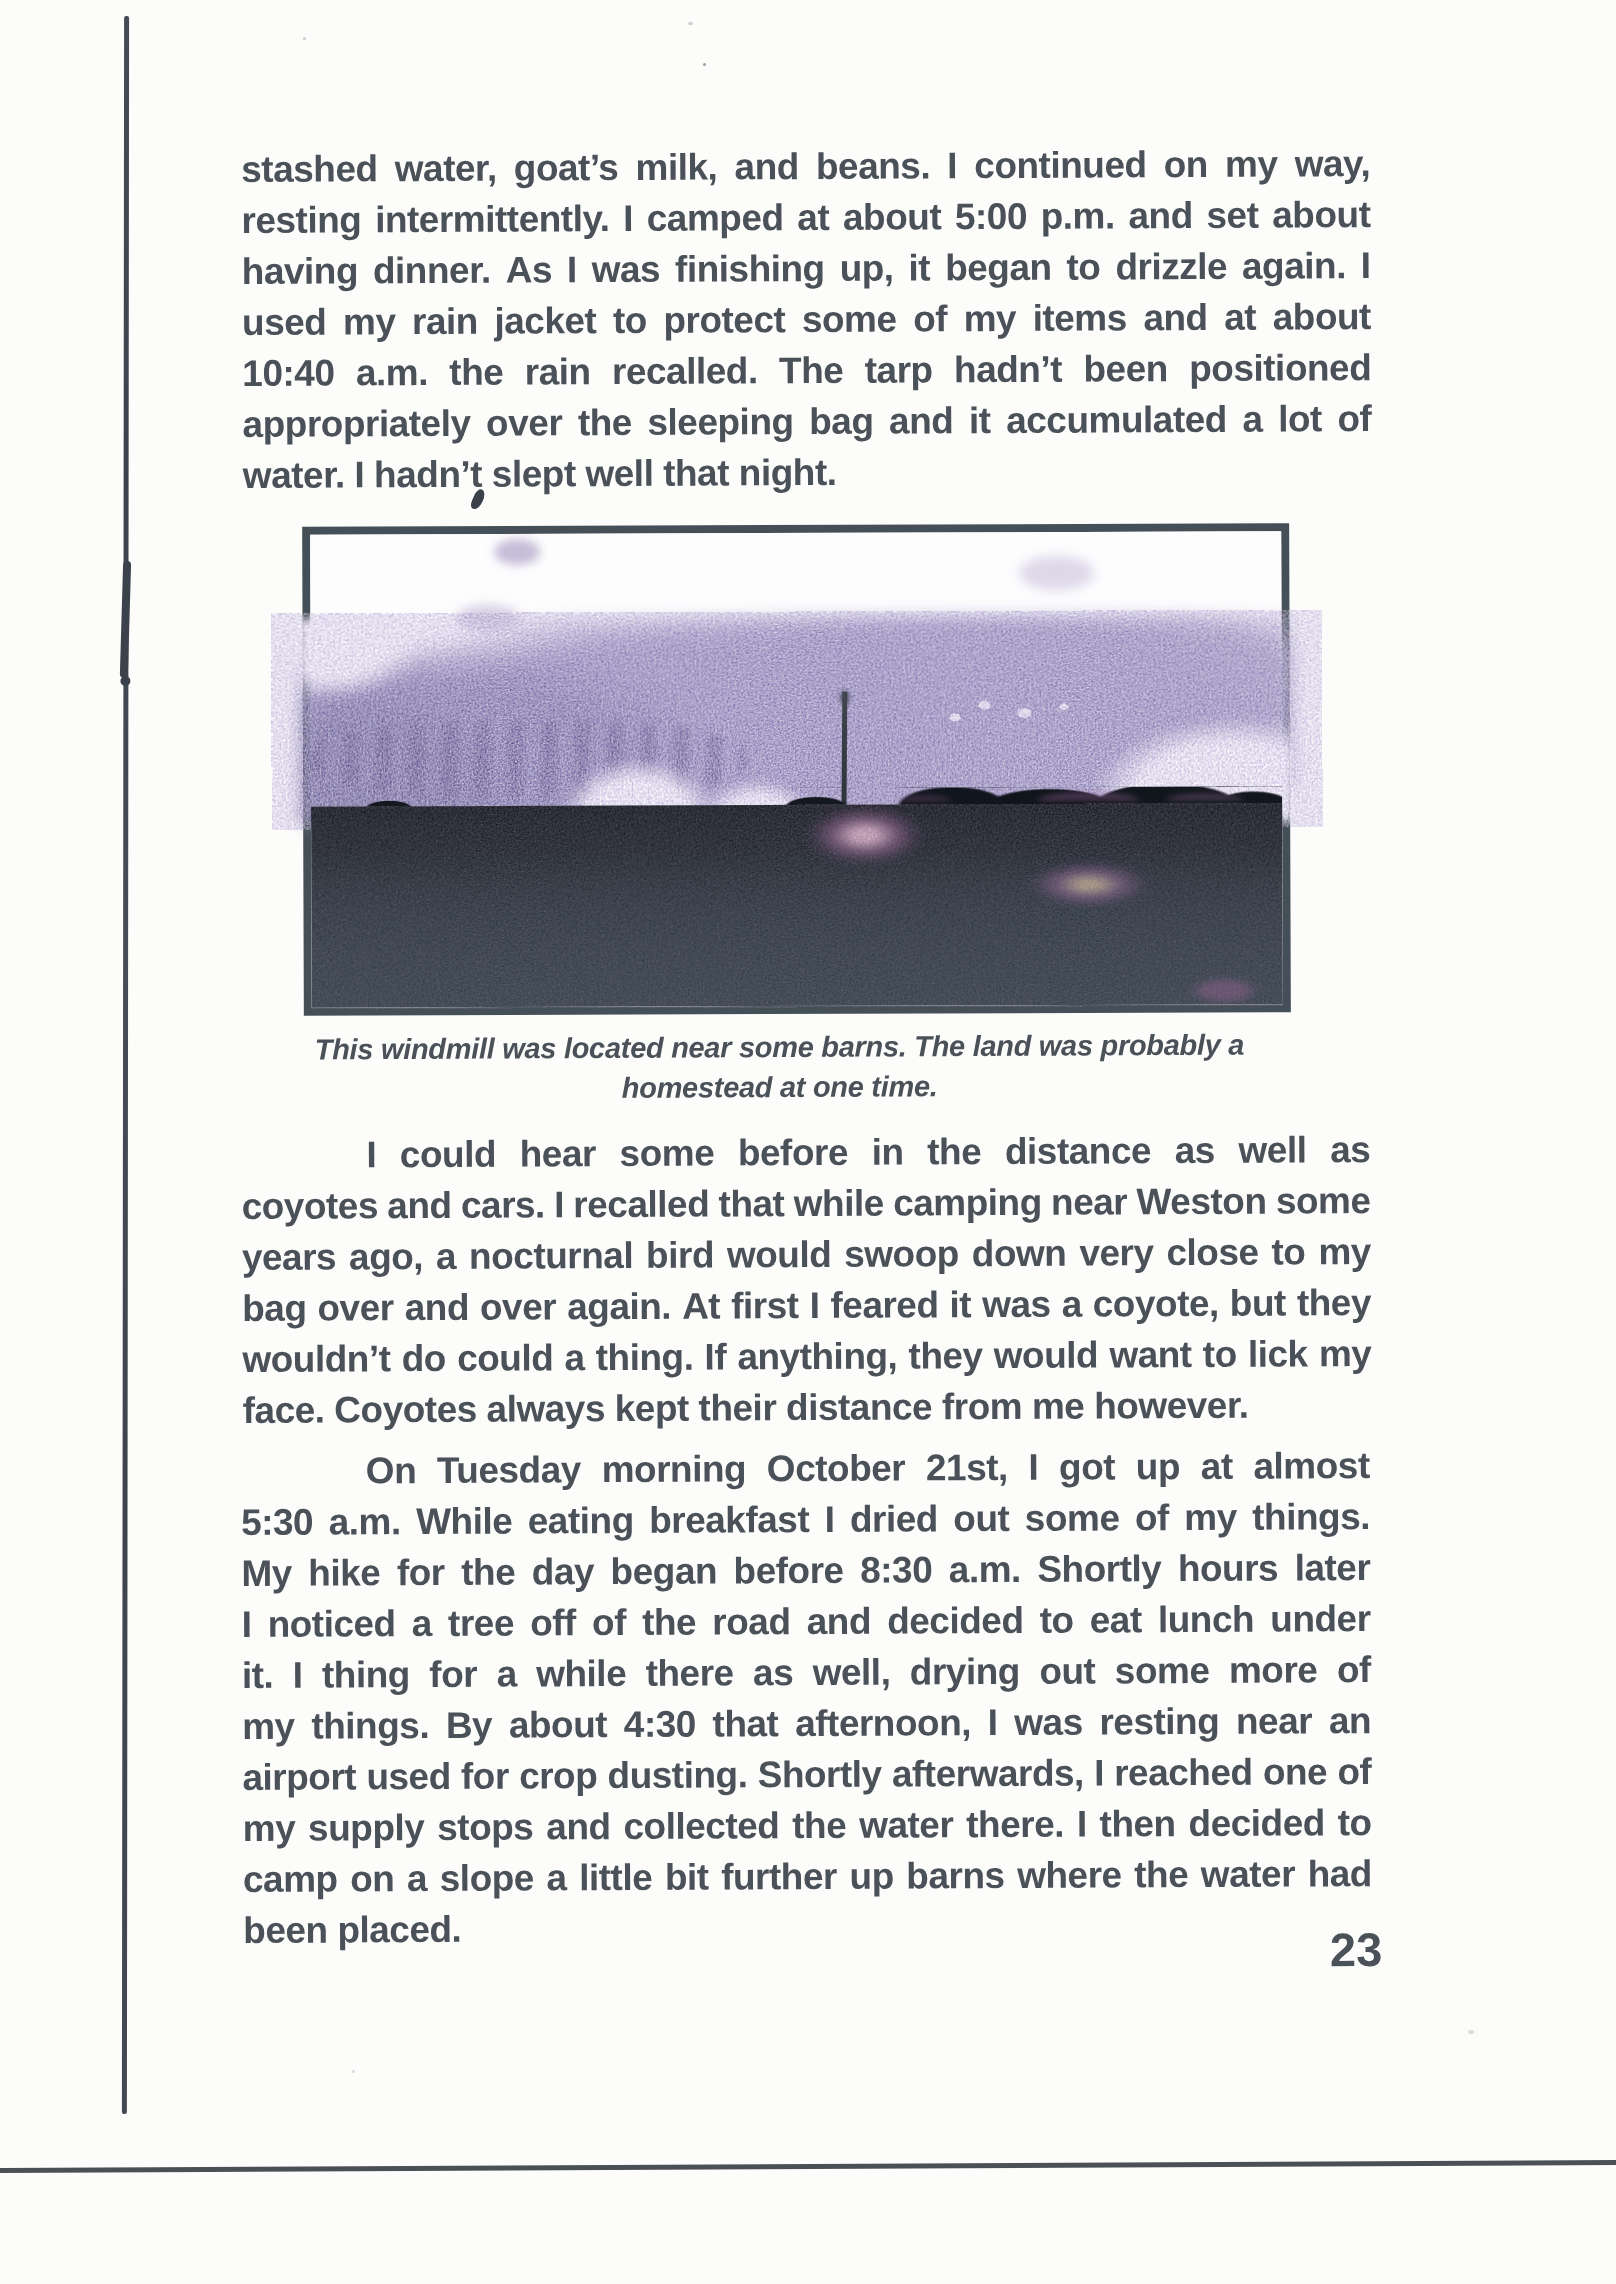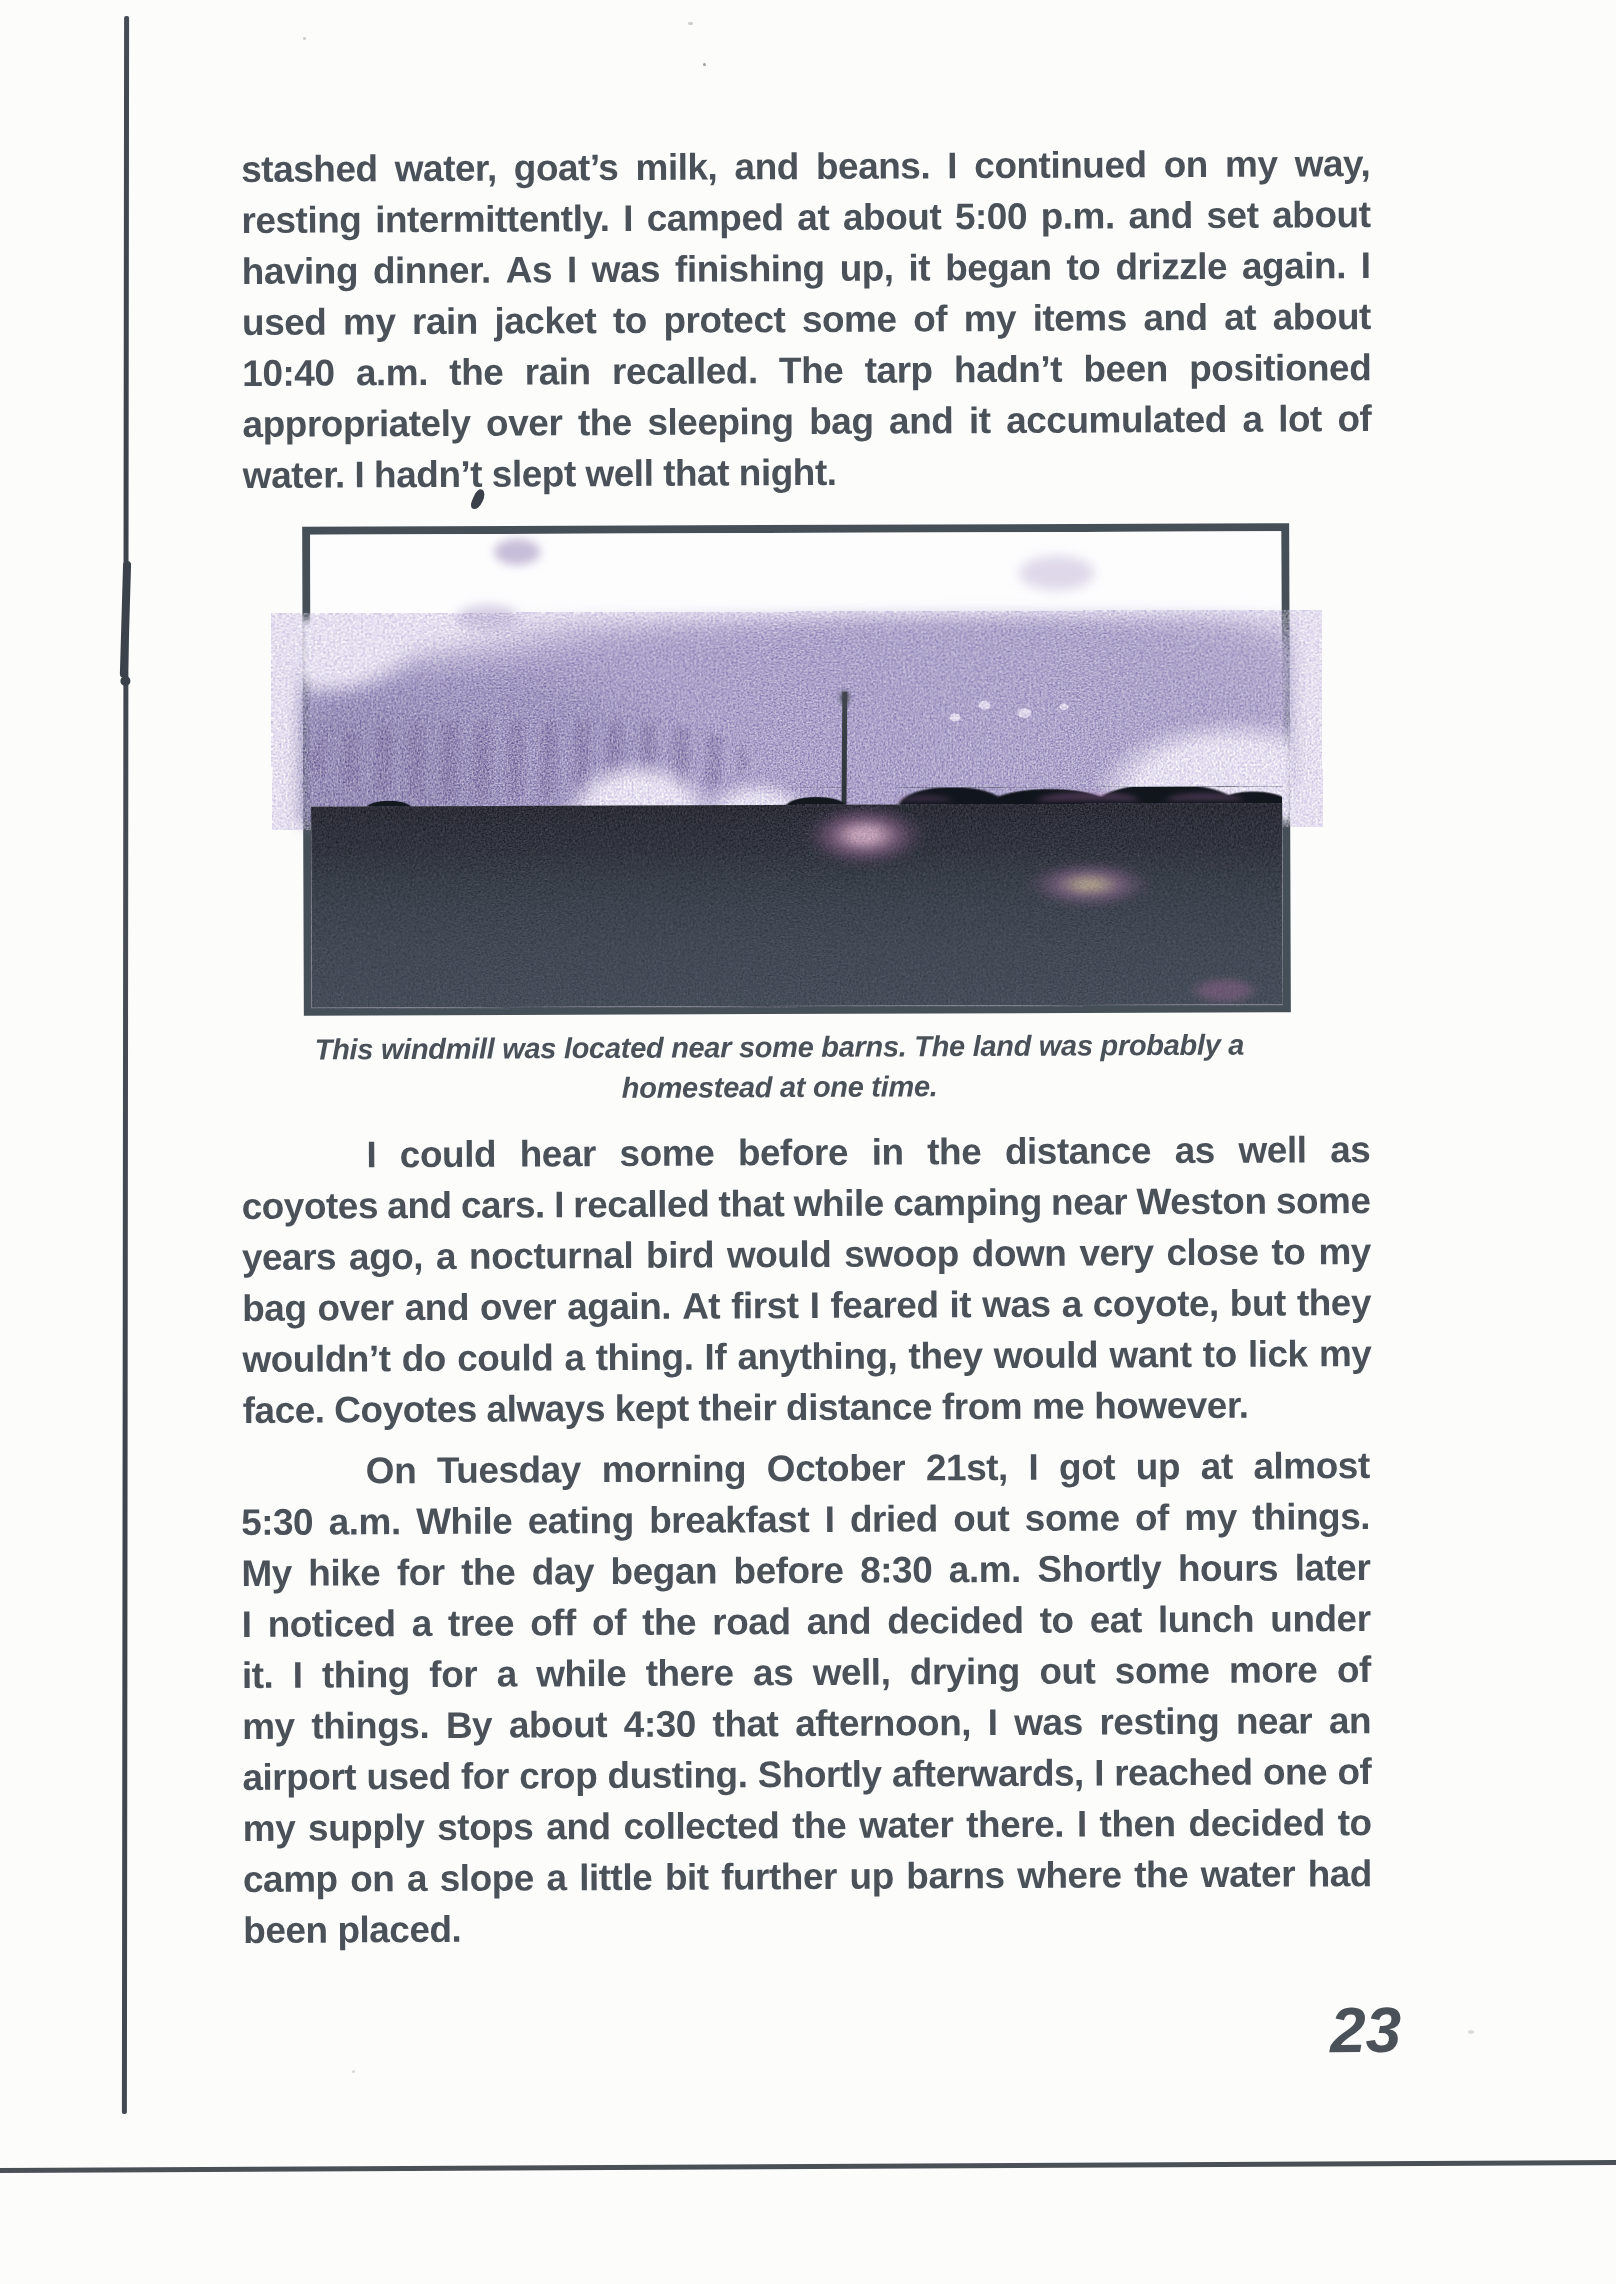--- a/index.html
+++ b/index.html
@@ -137,24 +137,23 @@
   .land-grain2{left:0;top:57.4%;width:100%;height:42.6%;filter:url(#grainLight);opacity:.1;mix-blend-mode:screen;}
 
   
   .caption{
     position:absolute;left:258px;top:1027px;width:1043px;
     font-size:29px;font-weight:bold;font-style:italic;
     color:var(--c-text,#4b5158);line-height:40px;text-align:center;
     letter-spacing:-0.3px;transform:rotate(-.3deg);
   }
   .page-number{
-    position:absolute;left:1330px;top:1993px;
-    font-size:64px;font-weight:bold;color:var(--c-text,#4b5158);
+    position:absolute;left:1330px;top:1922px;
+    font-size:47px;font-weight:bold;color:var(--c-text,#4b5158);
     transform:rotate(-.4deg);
-    font-style:italic;
   }
 </style>
 </head>
 <body>
 
 <svg style="position:absolute;width:0;height:0" aria-hidden="true">
   <defs>
     <filter id="grainPurple" x="0" y="0" width="100%" height="100%">
       <feTurbulence type="fractalNoise" baseFrequency="0.5" numOctaves="2" seed="11"></feTurbulence>
       <feColorMatrix type="matrix" values="0 0 0 0 0.46  0 0 0 0 0.38  0 0 0 0 0.66  1.4 1.4 1.4 0 -1.5"></feColorMatrix>

